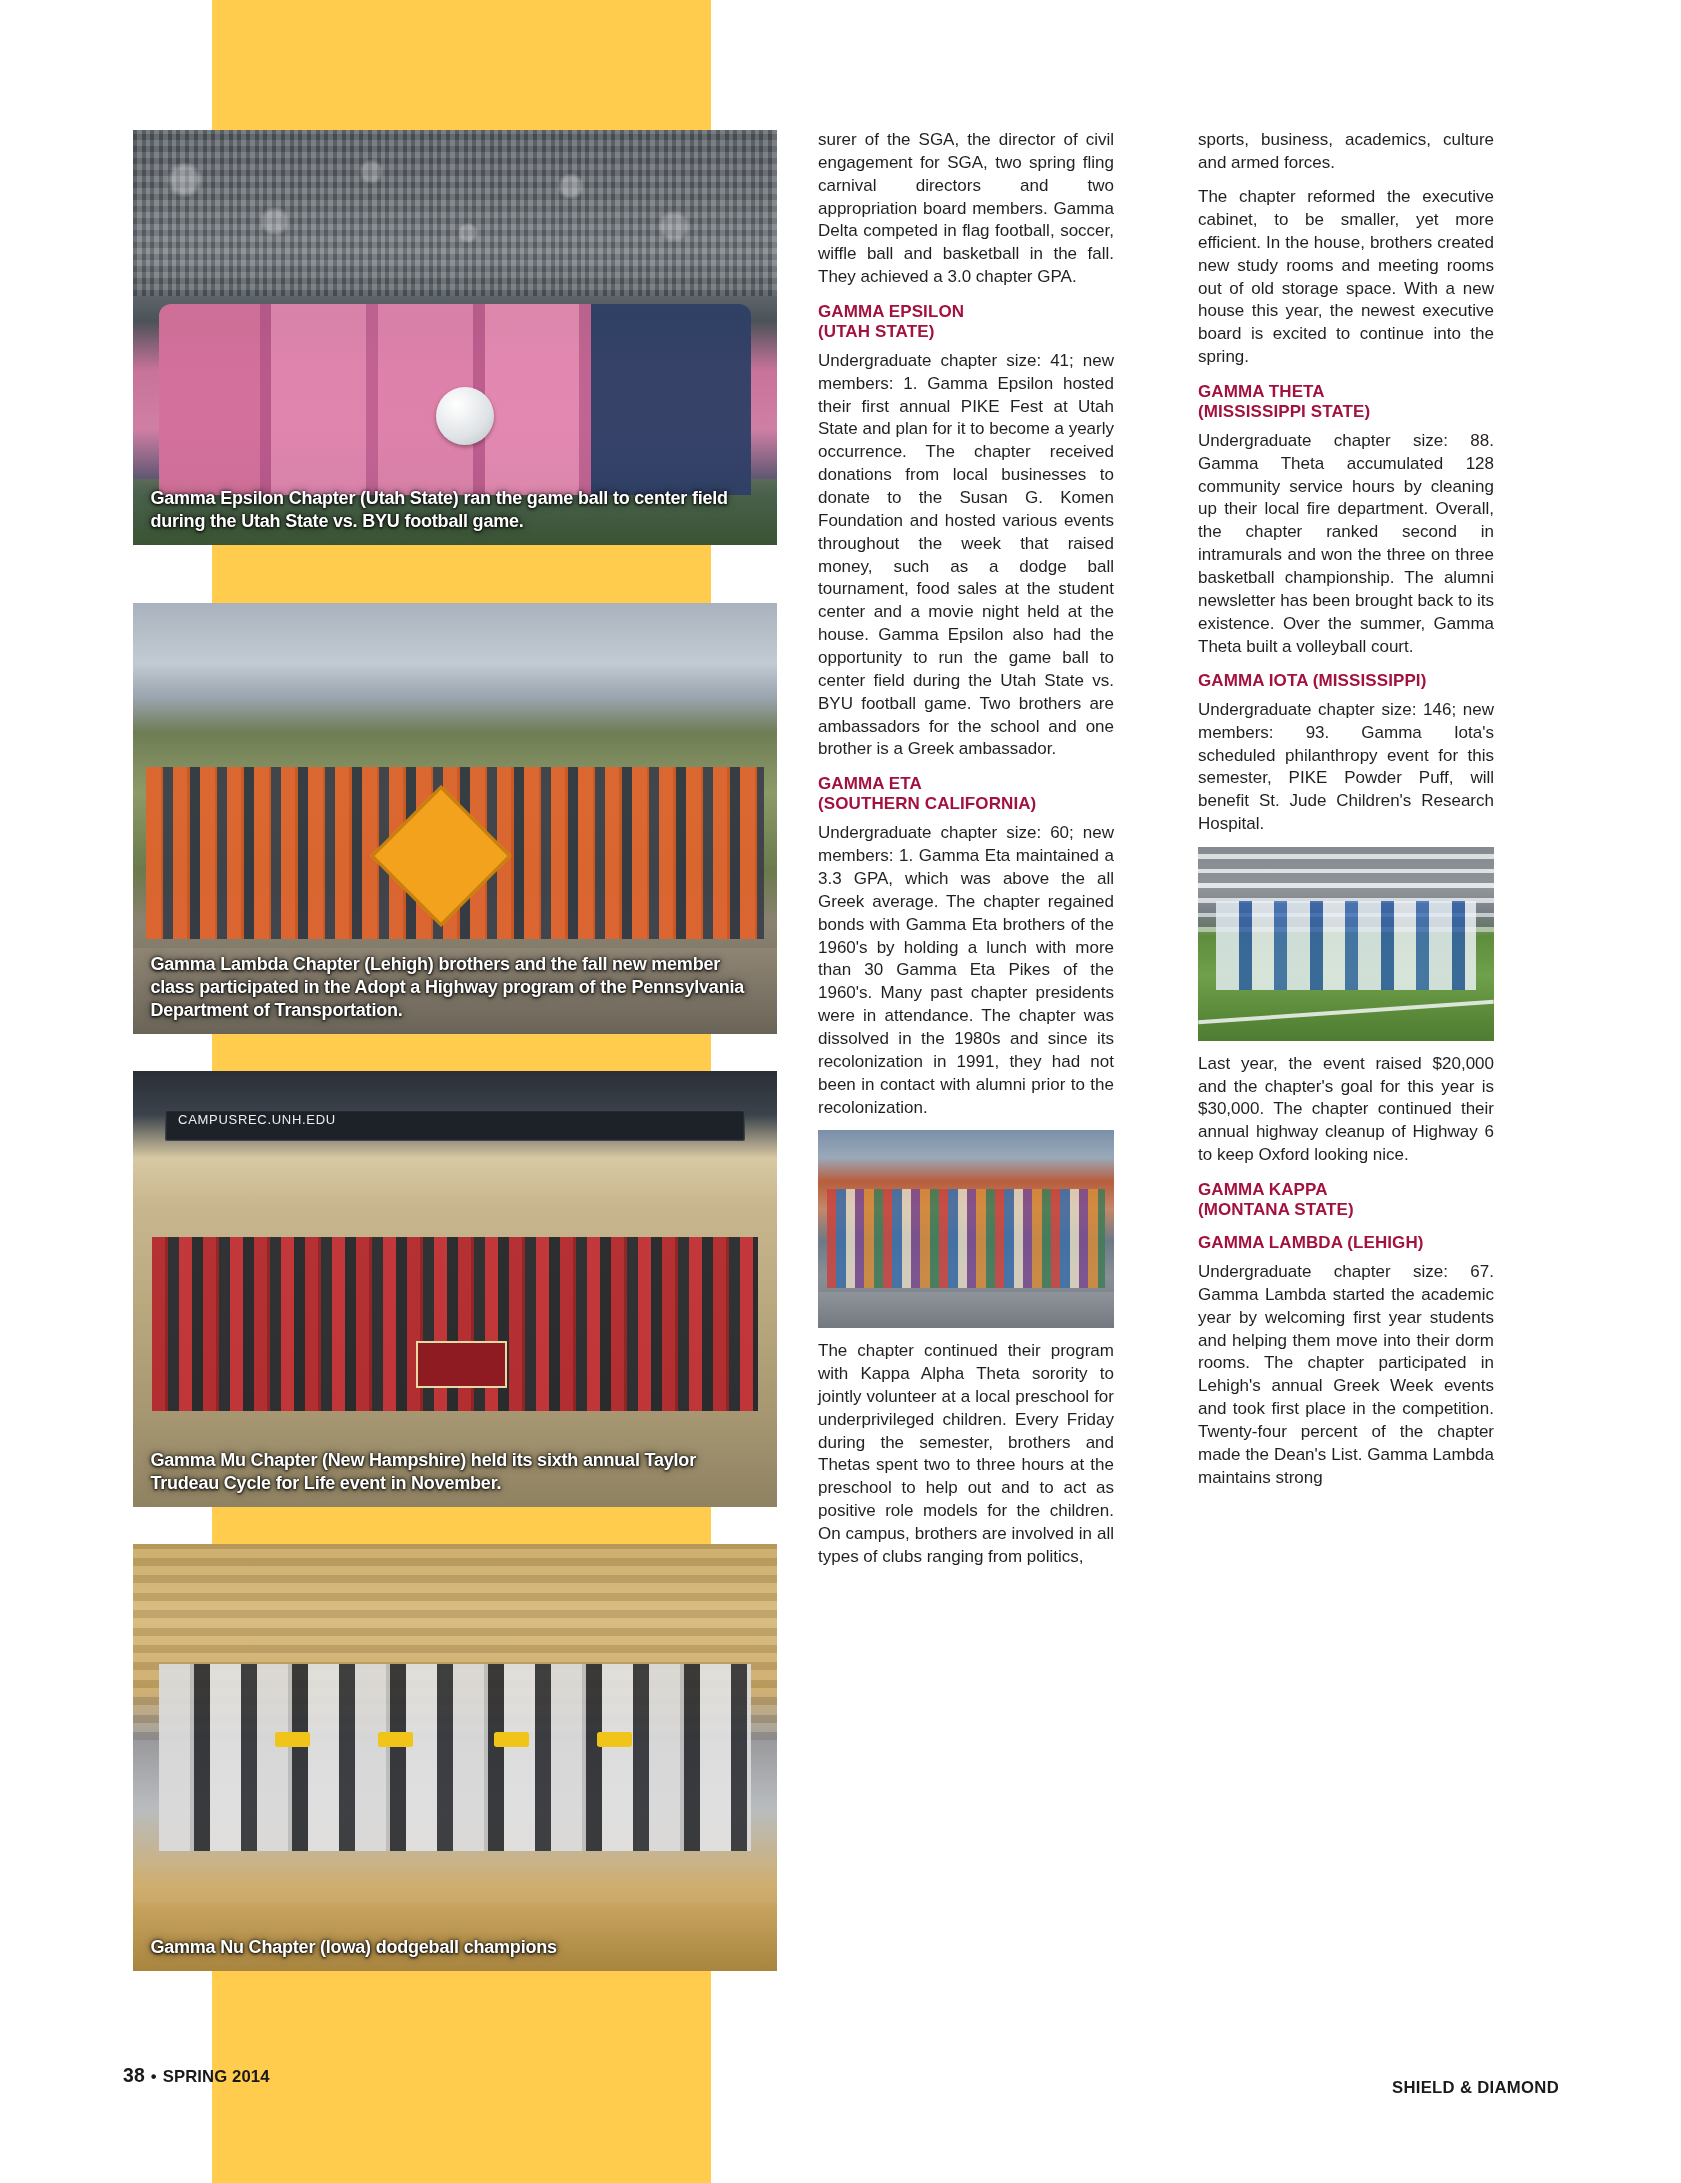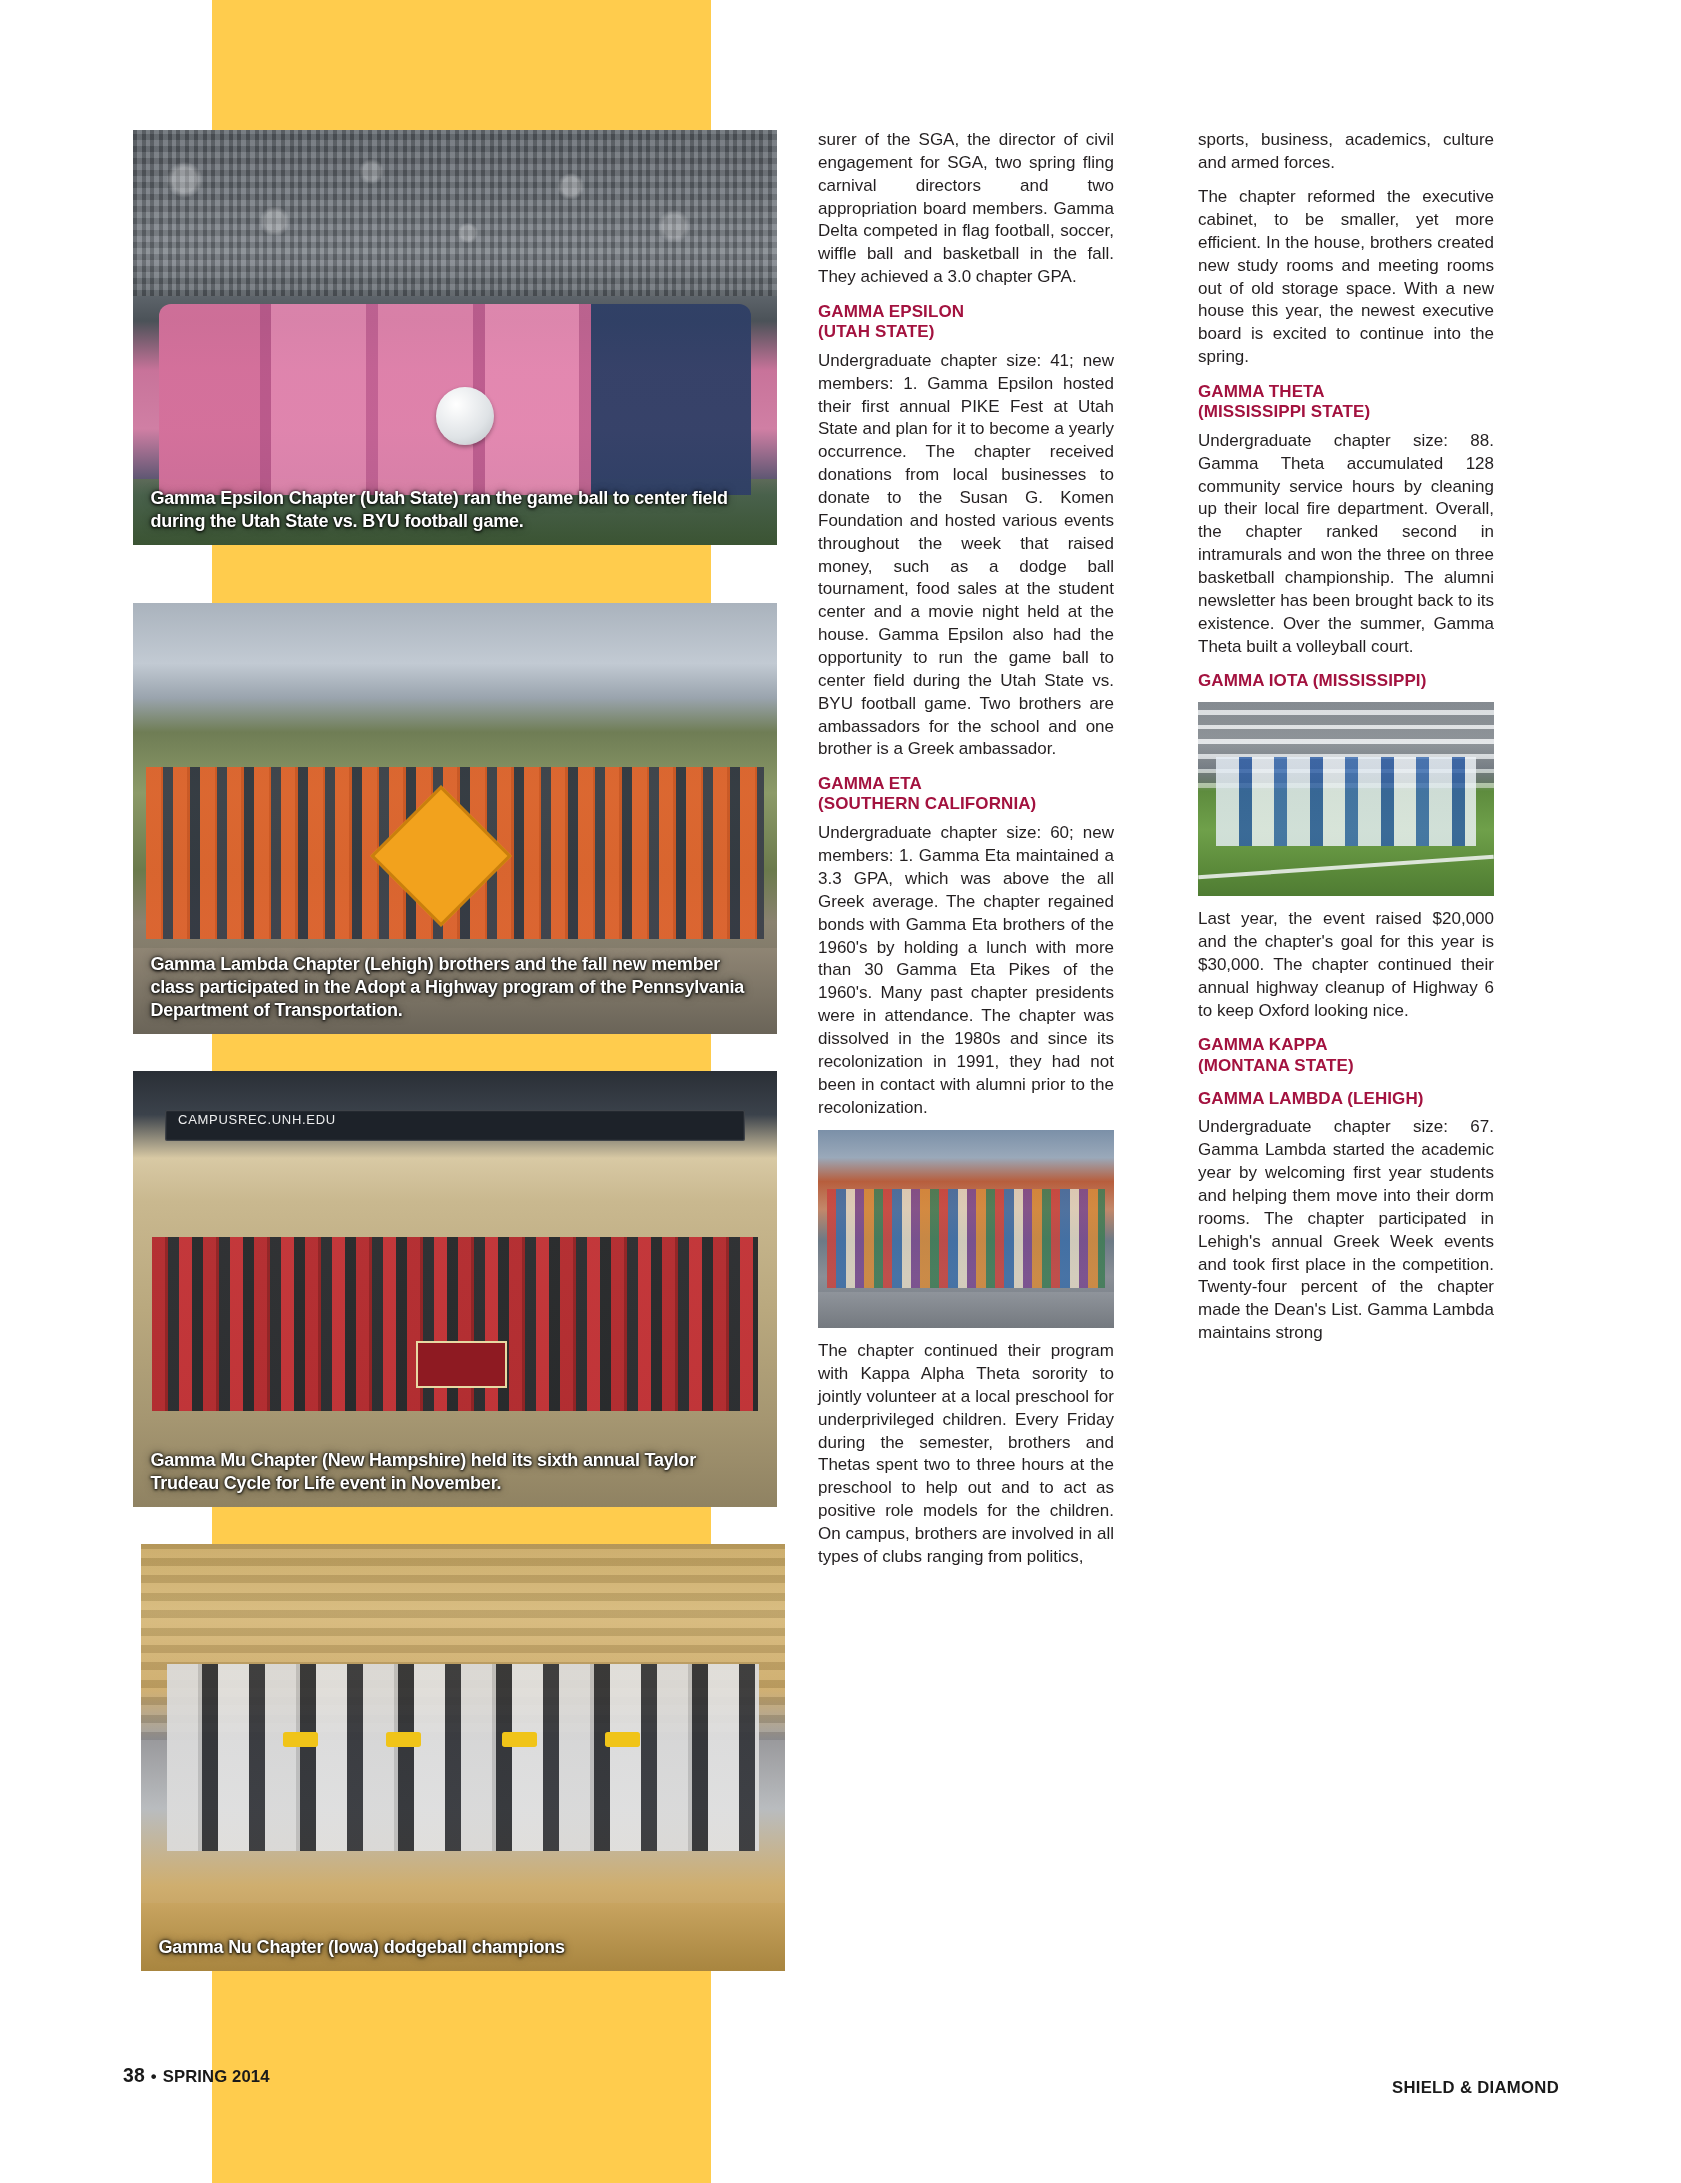--- a/index.html
+++ b/index.html
@@ -280,21 +280,21 @@
   </div>
 
   <div class="photo ph3" style="left:133px; top:1071px; width:644px; height:436px;">
     <div class="banner"></div>
     <div class="bannertext">CAMPUSREC.UNH.EDU</div>
     <div class="people"></div>
     <div class="pikabanner"></div>
     <div class="caption">Gamma Mu Chapter (New Hampshire) held its sixth annual Taylor Trudeau Cycle for Life event in November.</div>
   </div>
 
-  <div class="photo ph4" style="left:133px; top:1544px; width:644px; height:427px;margin-left:8px;">
+  <div class="photo ph4" style="left:133px; top:1544px; width:644px; height:427px;">
     <div class="wallwood"></div>
     <div class="teamrow"></div>
     <div class="belt" style="left:22%;"></div>
     <div class="belt" style="left:38%;"></div>
     <div class="belt" style="left:56%;"></div>
     <div class="belt" style="left:72%;"></div>
     <div class="floor"></div>
     <div class="caption">Gamma Nu Chapter (Iowa) dodgeball champions</div>
   </div>
 
@@ -333,20 +333,21 @@
       <span>GAMMA THETA</span><br>
       <span>(MISSISSIPPI STATE)</span>
     </div>
 
     <p>Undergraduate chapter size: 88. Gamma Theta accumulated 128 community service hours by cleaning up their local fire department. Overall, the chapter ranked second in intramurals and won the three on three basketball championship. The alumni newsletter has been brought back to its existence. Over the summer, Gamma Theta built a volleyball court.</p>
 
     <div class="chapter-head">
       <span>GAMMA IOTA (MISSISSIPPI)</span>
     </div>
 
+    <p>Undergraduate chapter size: 146; new members: 93. Gamma Iota's scheduled philanthropy event for this semester, PIKE Powder Puff, will benefit St. Jude Children's Research Hospital.</p>
 
     <div class="inline-photo ph6" style="height:194px;">
       <div class="bleachers"></div>
       <div class="players"></div>
       <div class="turfline"></div>
     </div>
 
     <p>Last year, the event raised $20,000 and the chapter's goal for this year is $30,000. The chapter continued their annual highway cleanup of Highway 6 to keep Oxford looking nice.</p>
 
     <div class="chapter-head">

